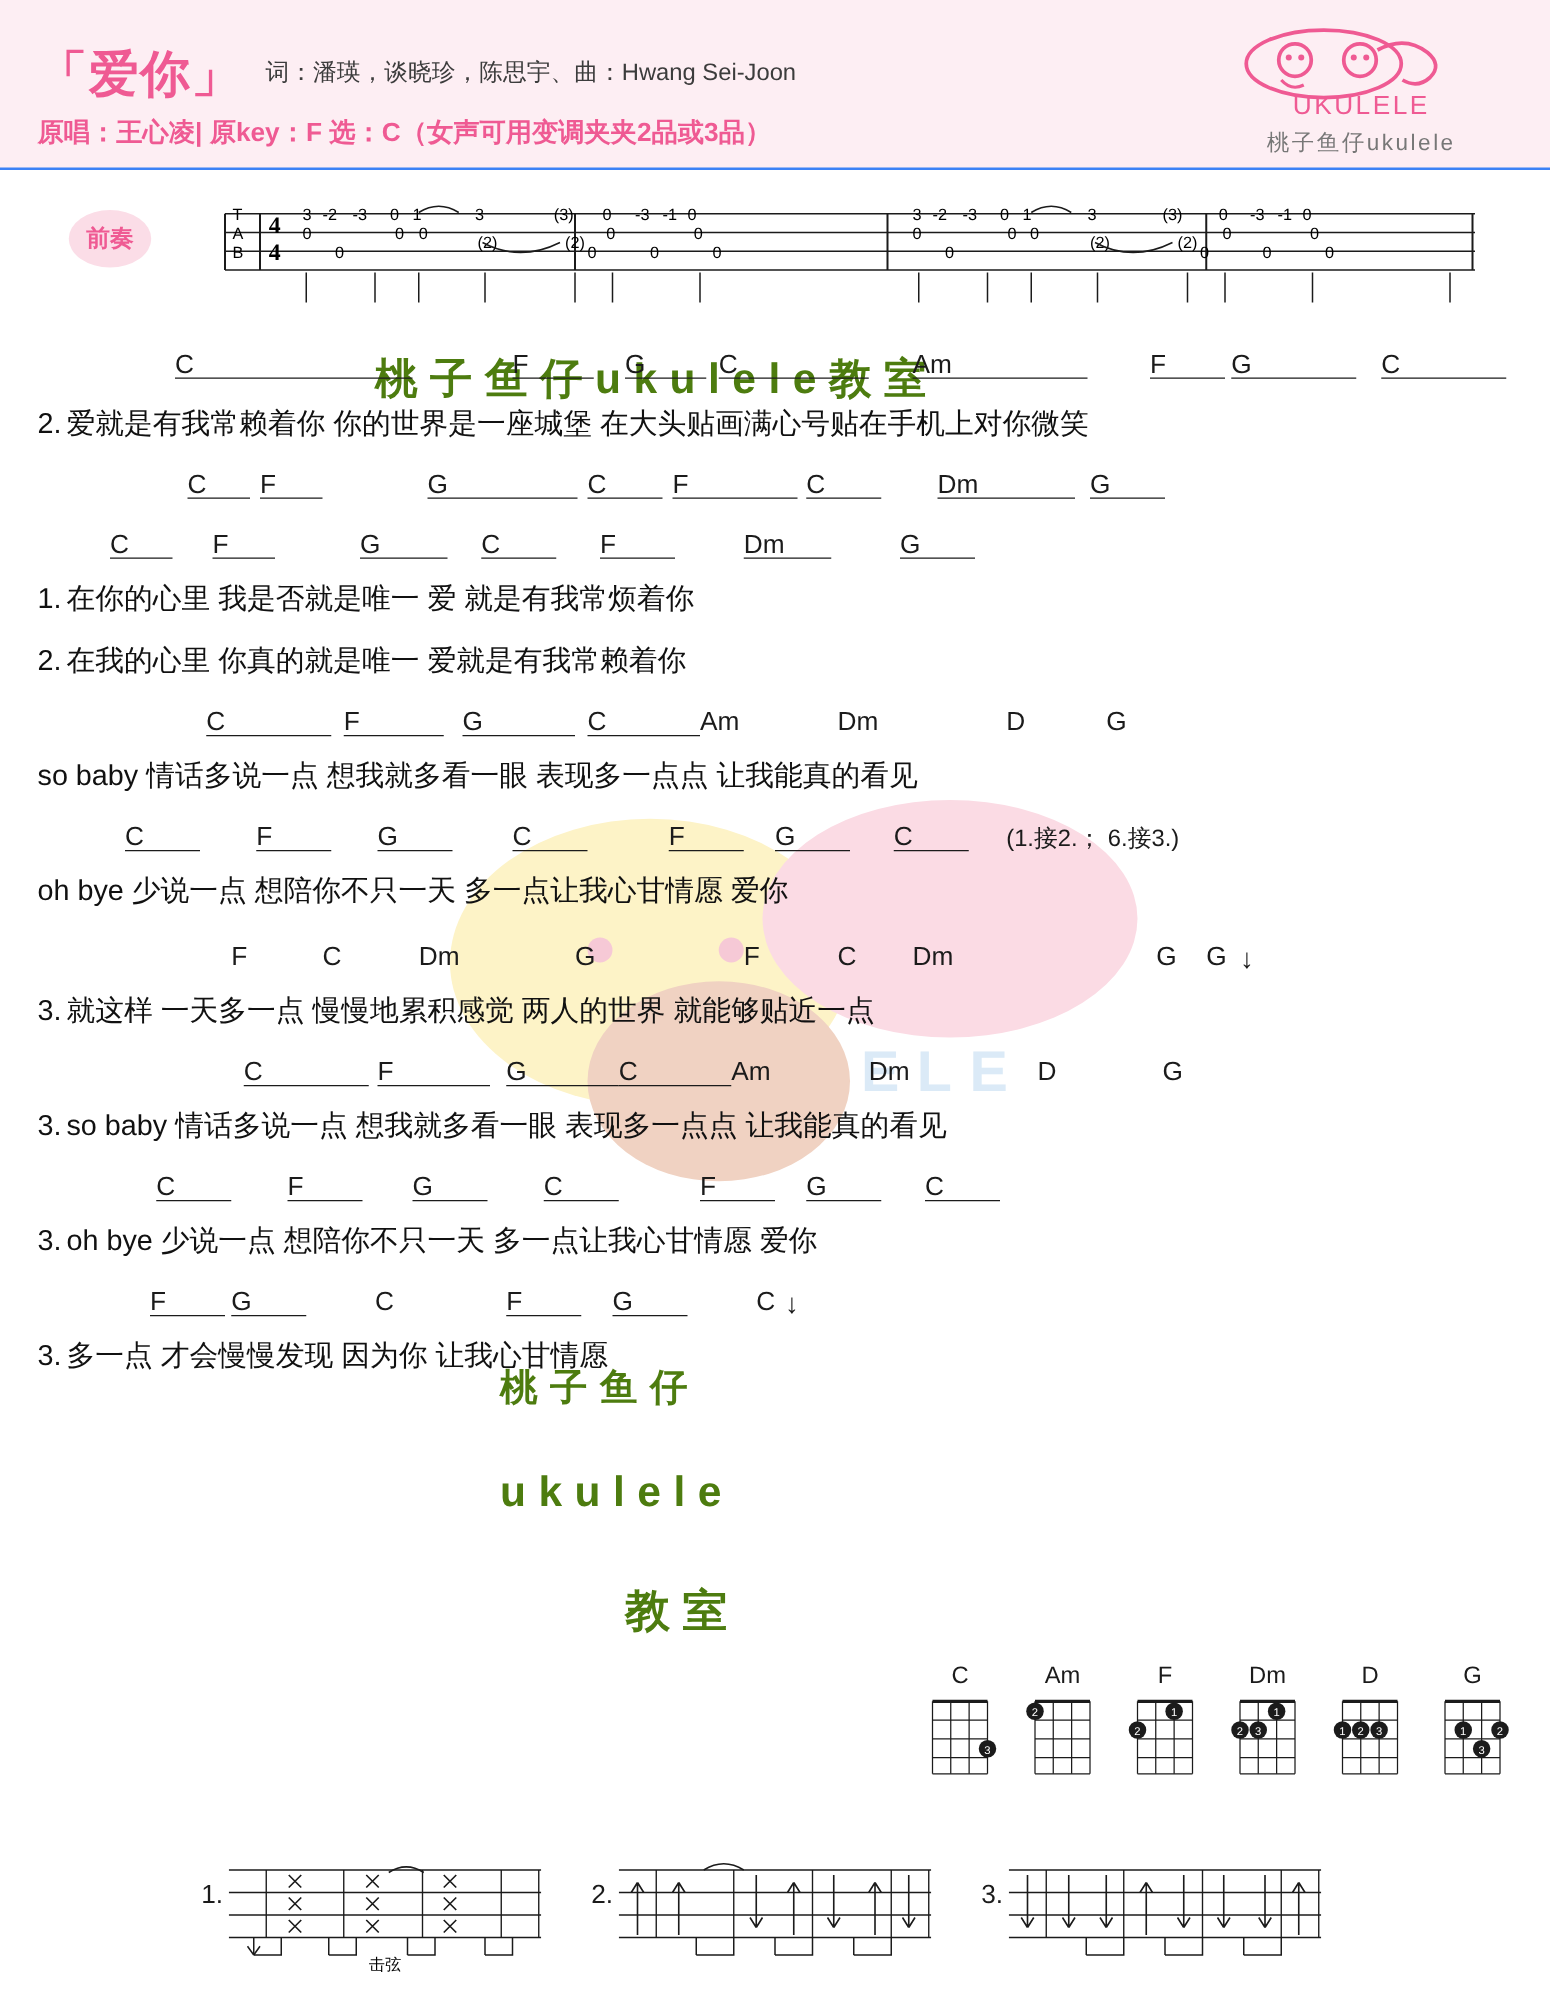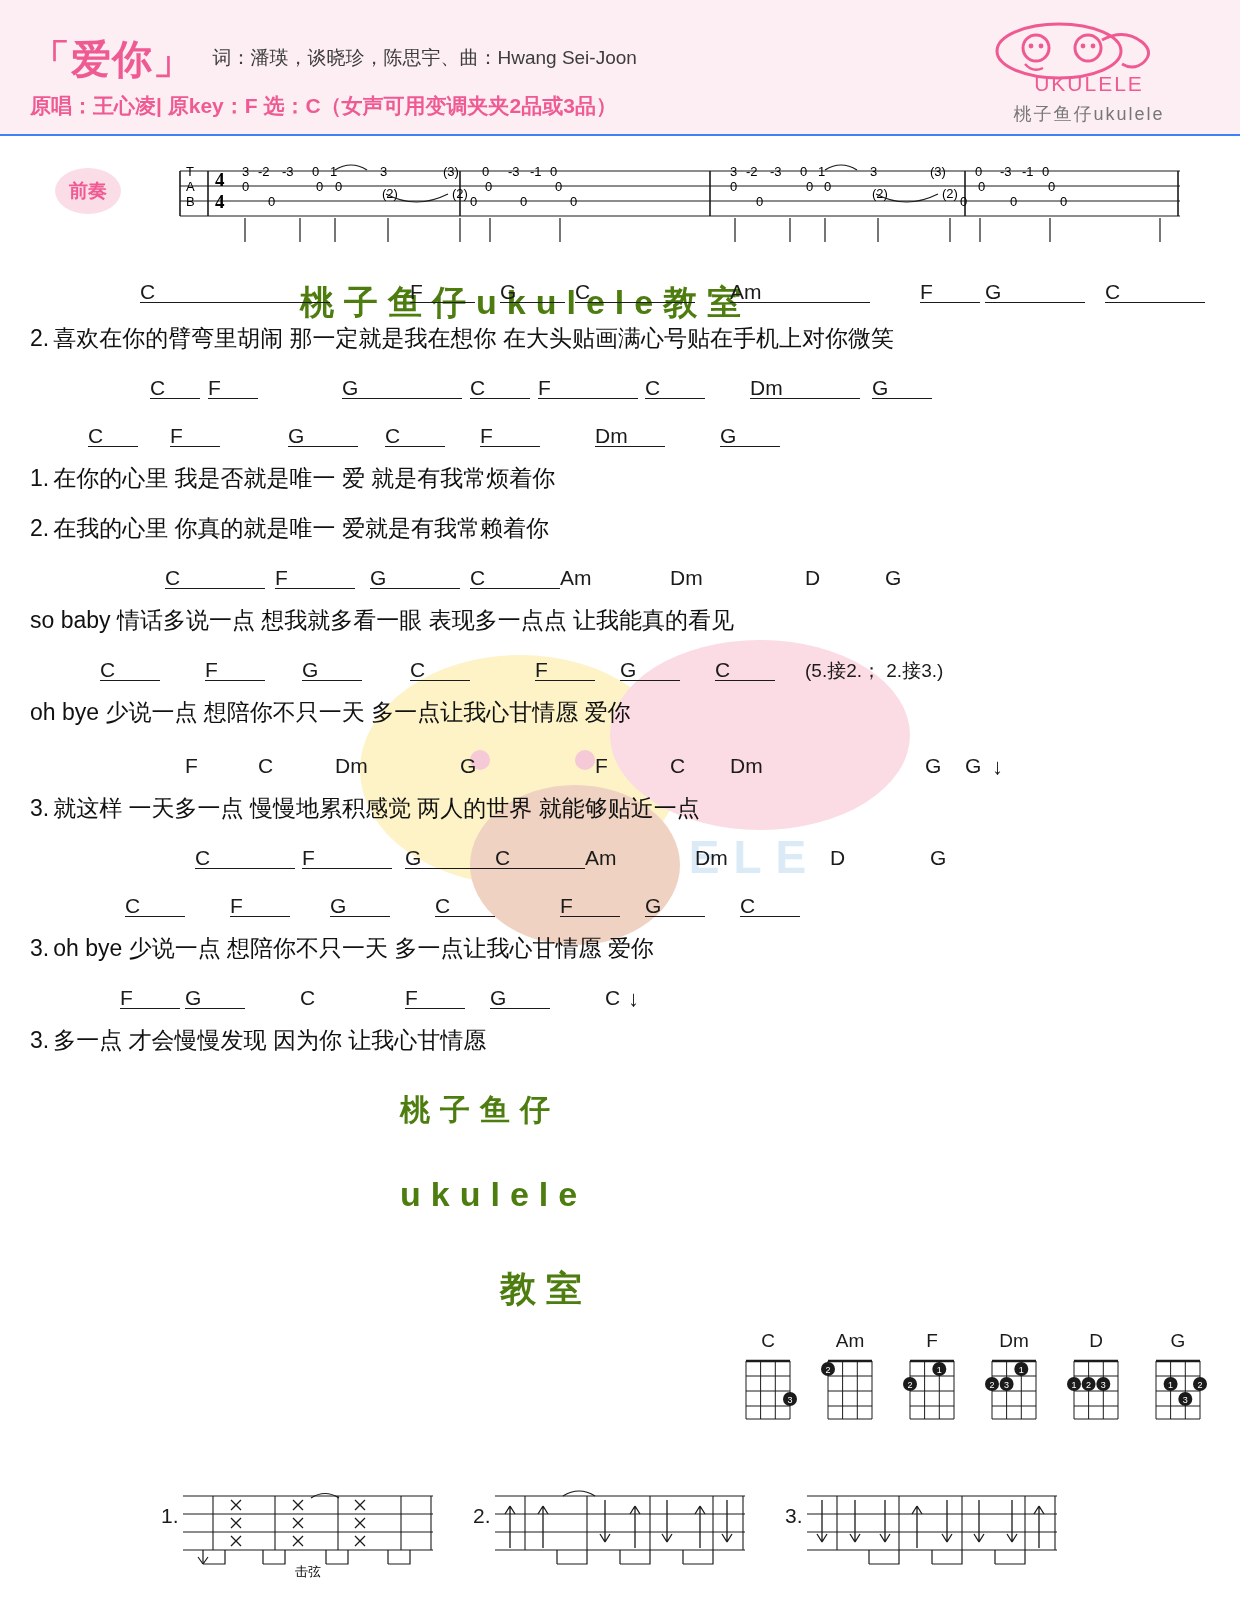--- a/index.html
+++ b/index.html
@@ -339,21 +339,21 @@
         <span class="u">F</span>
       </span>
     <span class="chord" style="left:955px;width:100px;">
         <span class="u">G</span>
       </span>
     <span class="chord" style="left:1075px;width:100px;">
         <span class="u">C</span>
       </span>
   </div>
   <div class="lyric">
-    <span class="num">2.</span><span>喜欢在你的臂弯里胡闹  那一定就是我在想你     在大头贴画满心号贴在手机上对你微笑</span>
+    <span class="num">2.</span><span>爱就是有我常赖着你  你的世界是一座城堡     在大头贴画满心号贴在手机上对你微笑</span>
   </div>
 
   <div class="chords" style="margin-top:18px;">
     <span class="chord" style="left:120px;width:50px;">
         <span class="u">C</span>
       </span>
     <span class="chord" style="left:178px;width:50px;">
         <span class="u">F</span>
       </span>
     <span class="chord" style="left:312px;width:120px;">
@@ -451,21 +451,21 @@
       </span>
     <span class="chord" style="left:505px;width:60px;">
         <span class="u">F</span>
       </span>
     <span class="chord" style="left:590px;width:60px;">
         <span class="u">G</span>
       </span>
     <span class="chord" style="left:685px;width:60px;">
         <span class="u">C</span>
       </span>
-    <span class="chord nound note-inline" style="left:775px;">(5.接2.；  2.接3.)</span>
+    <span class="chord nound note-inline" style="left:775px;">(1.接2.；  6.接3.)</span>
   </div>
   <div class="lyric">
     <span>oh bye 少说一点  想陪你不只一天  多一点让我心甘情愿 爱你</span>
   </div>
 
   <div class="chords" style="margin-top:22px;">
     <span class="chord nound" style="left:155px;">
         <span class="u">F</span>
       </span>
     <span class="chord nound" style="left:228px;">
@@ -516,20 +516,23 @@
       </span>
     <span class="chord nound" style="left:665px;">
         <span class="u">Dm</span>
       </span>
     <span class="chord nound" style="left:800px;">
         <span class="u">D</span>
       </span>
     <span class="chord nound" style="left:900px;">
         <span class="u">G</span>
       </span>
+  </div>
+  <div class="lyric">
+    <span class="num">3.</span><span>so baby 情话多说一点 想我就多看一眼  表现多一点点  让我能真的看见</span>
   </div>
 
   <div class="chords" style="margin-top:18px;">
     <span class="chord" style="left:95px;width:60px;">
         <span class="u">C</span>
       </span>
     <span class="chord" style="left:200px;width:60px;">
         <span class="u">F</span>
       </span>
     <span class="chord" style="left:300px;width:60px;">

